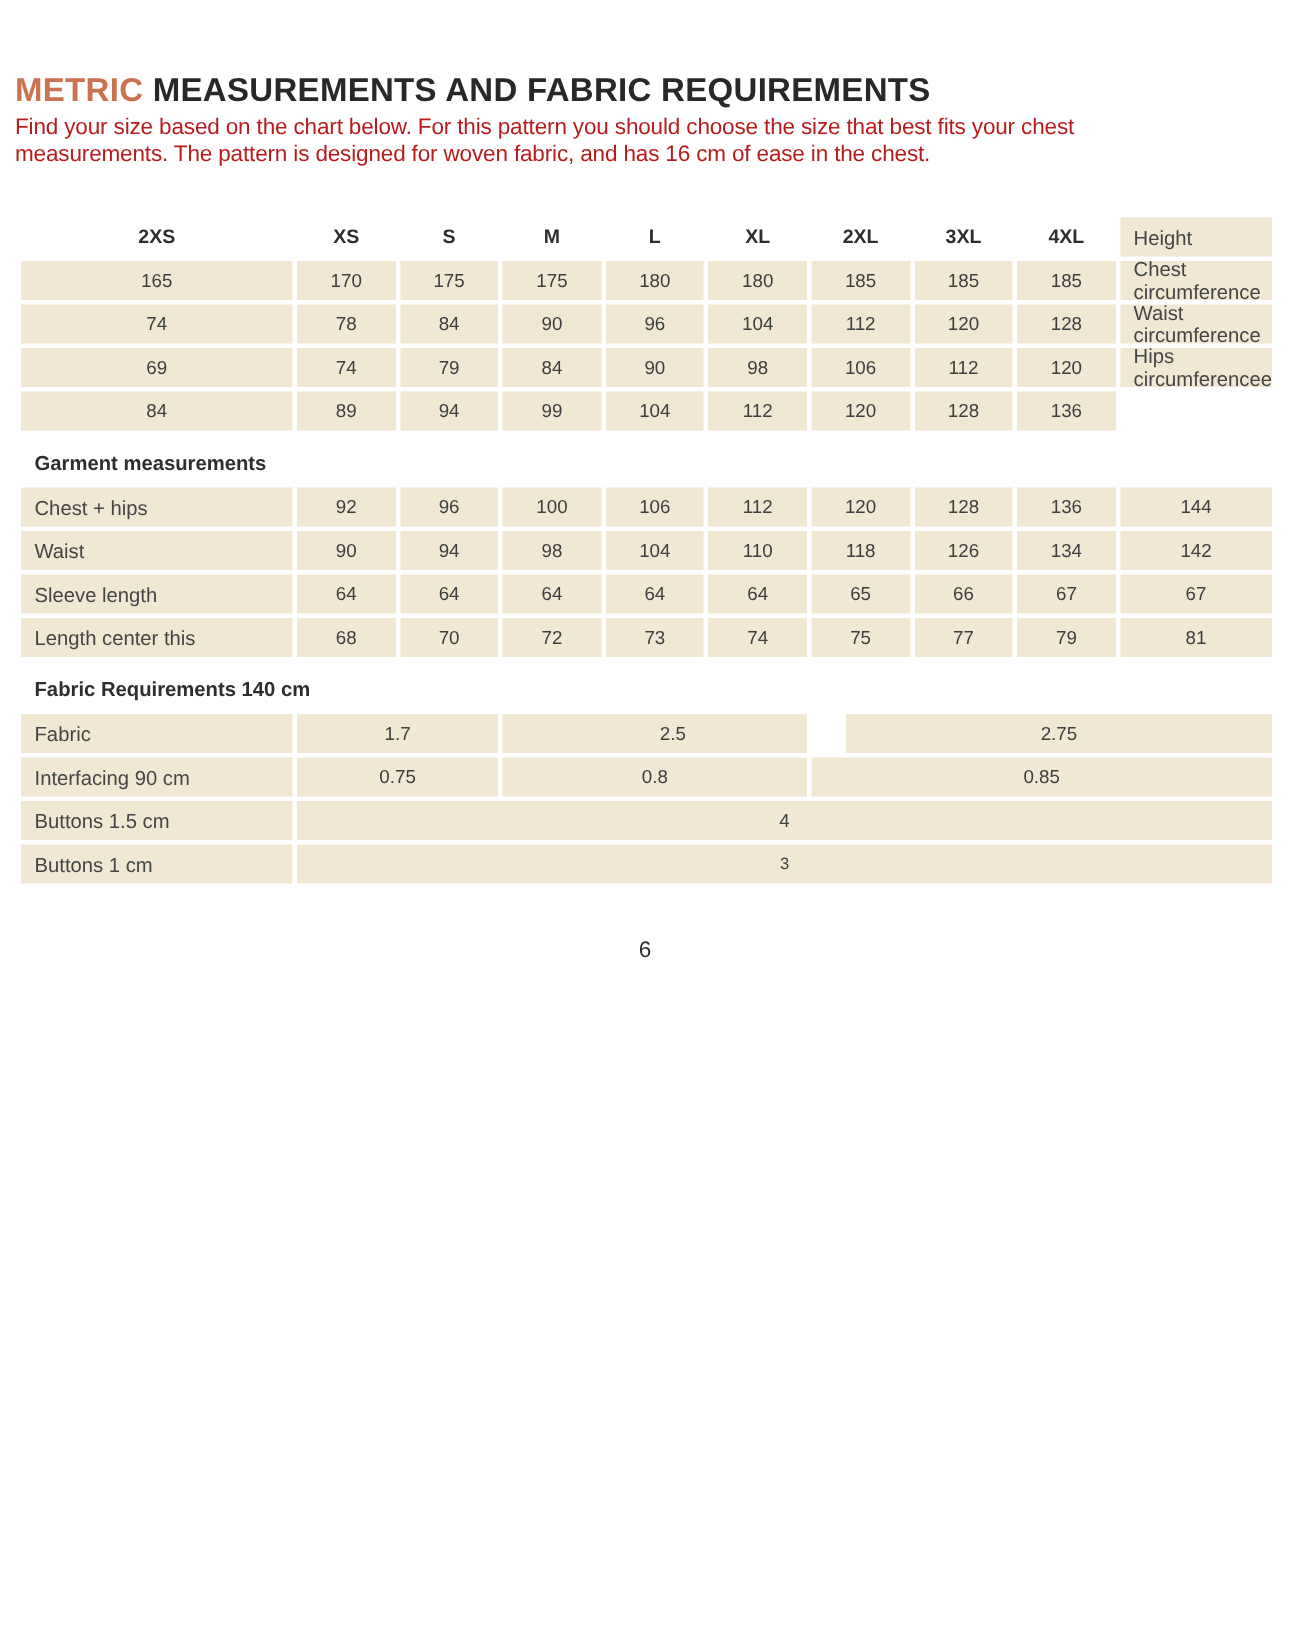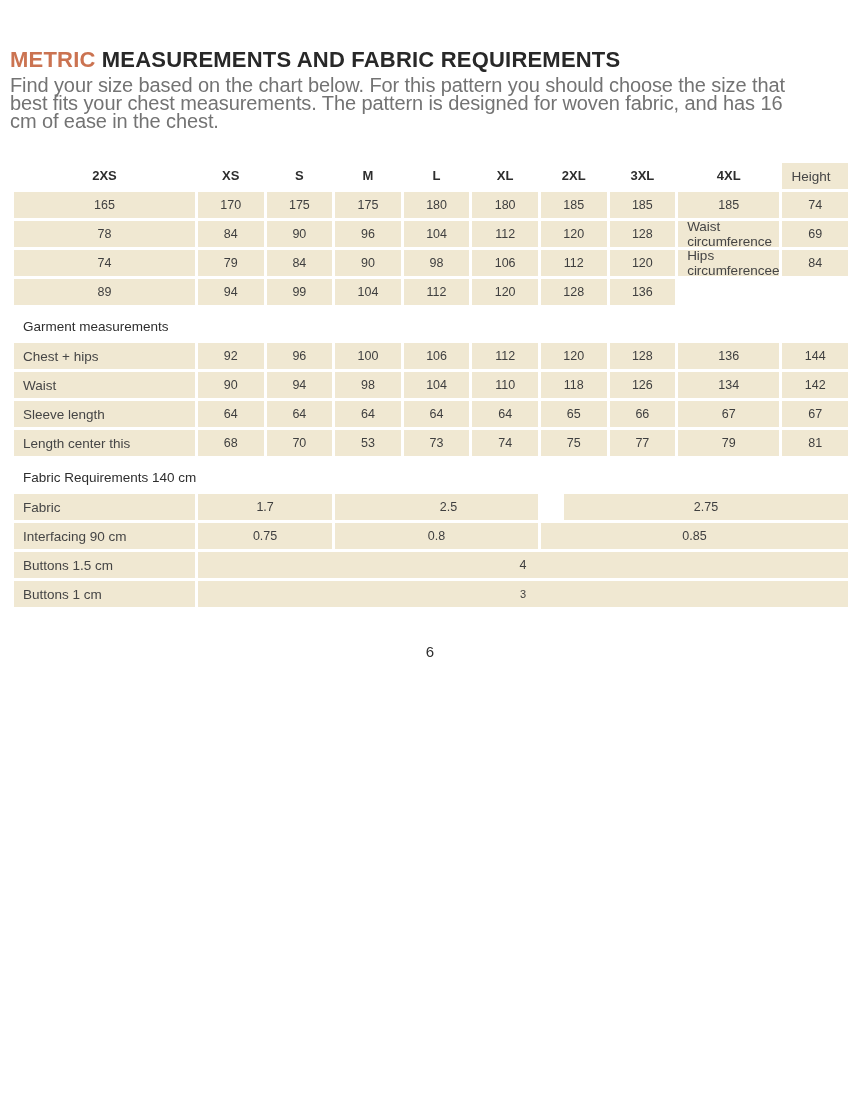--- a/index.html
+++ b/index.html
@@ -21,23 +21,23 @@
     font-size: 22px;
     font-weight: 700;
     letter-spacing: 0.2px;
     color: #282828;
     line-height: 22px;
   }
   .doc-title .accent { color: var(--accent); }
   .intro {
     margin-top: 5px;
     width: 782px;
-    font-size: 20px;
+    font-size: 15px;
     line-height: 18px;
-    color: #737373;
+    color: #b91c1c;
     letter-spacing: -0.1px;
   }
   .size-table {
     margin: 33px 12px 0 14px;
     display: grid;
     grid-template-columns: 181px repeat(9, 1fr);
     gap: 3px;
   }
   .cell {
     display: flex;
@@ -57,21 +57,21 @@
   .cell.head {
     background: #ffffff;
     font-weight: 700;
     color: #2e2e2e;
     height: 24px;
     font-size: 13px;
   }
   .cell.section {
     grid-column: 1 / -1;
     background: #ffffff;
-    font-weight: 400;
+    font-weight: 700;
     color: #2e2e2e;
     height: 32px;
     align-items: flex-end;
     justify-content: flex-start;
     padding-left: 9px;
     padding-bottom: 6px;
     font-size: 13.5px;
   }
   .cell .small-val { font-size: 11px; }
   .page-number {
@@ -103,20 +103,21 @@
       <div class="cell lbl">Height</div>
       <div class="cell val">165</div>
       <div class="cell val">170</div>
       <div class="cell val">175</div>
       <div class="cell val">175</div>
       <div class="cell val">180</div>
       <div class="cell val">180</div>
       <div class="cell val">185</div>
       <div class="cell val">185</div>
       <div class="cell val">185</div>
+      <div class="cell lbl">Chest circumference</div>
       <div class="cell val">74</div>
       <div class="cell val">78</div>
       <div class="cell val">84</div>
       <div class="cell val">90</div>
       <div class="cell val">96</div>
       <div class="cell val">104</div>
       <div class="cell val">112</div>
       <div class="cell val">120</div>
       <div class="cell val">128</div>
       <div class="cell lbl">Waist circumference</div>
@@ -166,21 +167,21 @@
       <div class="cell val">64</div>
       <div class="cell val">64</div>
       <div class="cell val">64</div>
       <div class="cell val">65</div>
       <div class="cell val">66</div>
       <div class="cell val">67</div>
       <div class="cell val">67</div>
       <div class="cell lbl">Length center this</div>
       <div class="cell val">68</div>
       <div class="cell val">70</div>
-      <div class="cell val">53</div>
+      <div class="cell val">72</div>
       <div class="cell val">73</div>
       <div class="cell val">74</div>
       <div class="cell val">75</div>
       <div class="cell val">77</div>
       <div class="cell val">79</div>
       <div class="cell val">81</div>
       <div class="cell section">Fabric Requirements 140 cm</div>
       <div class="cell lbl">Fabric</div>
       <div class="cell val" style="grid-column: span 2;">1.7</div>
       <div class="cell val" style="grid-column: span 3; padding-left: 24px;">2.5</div>

